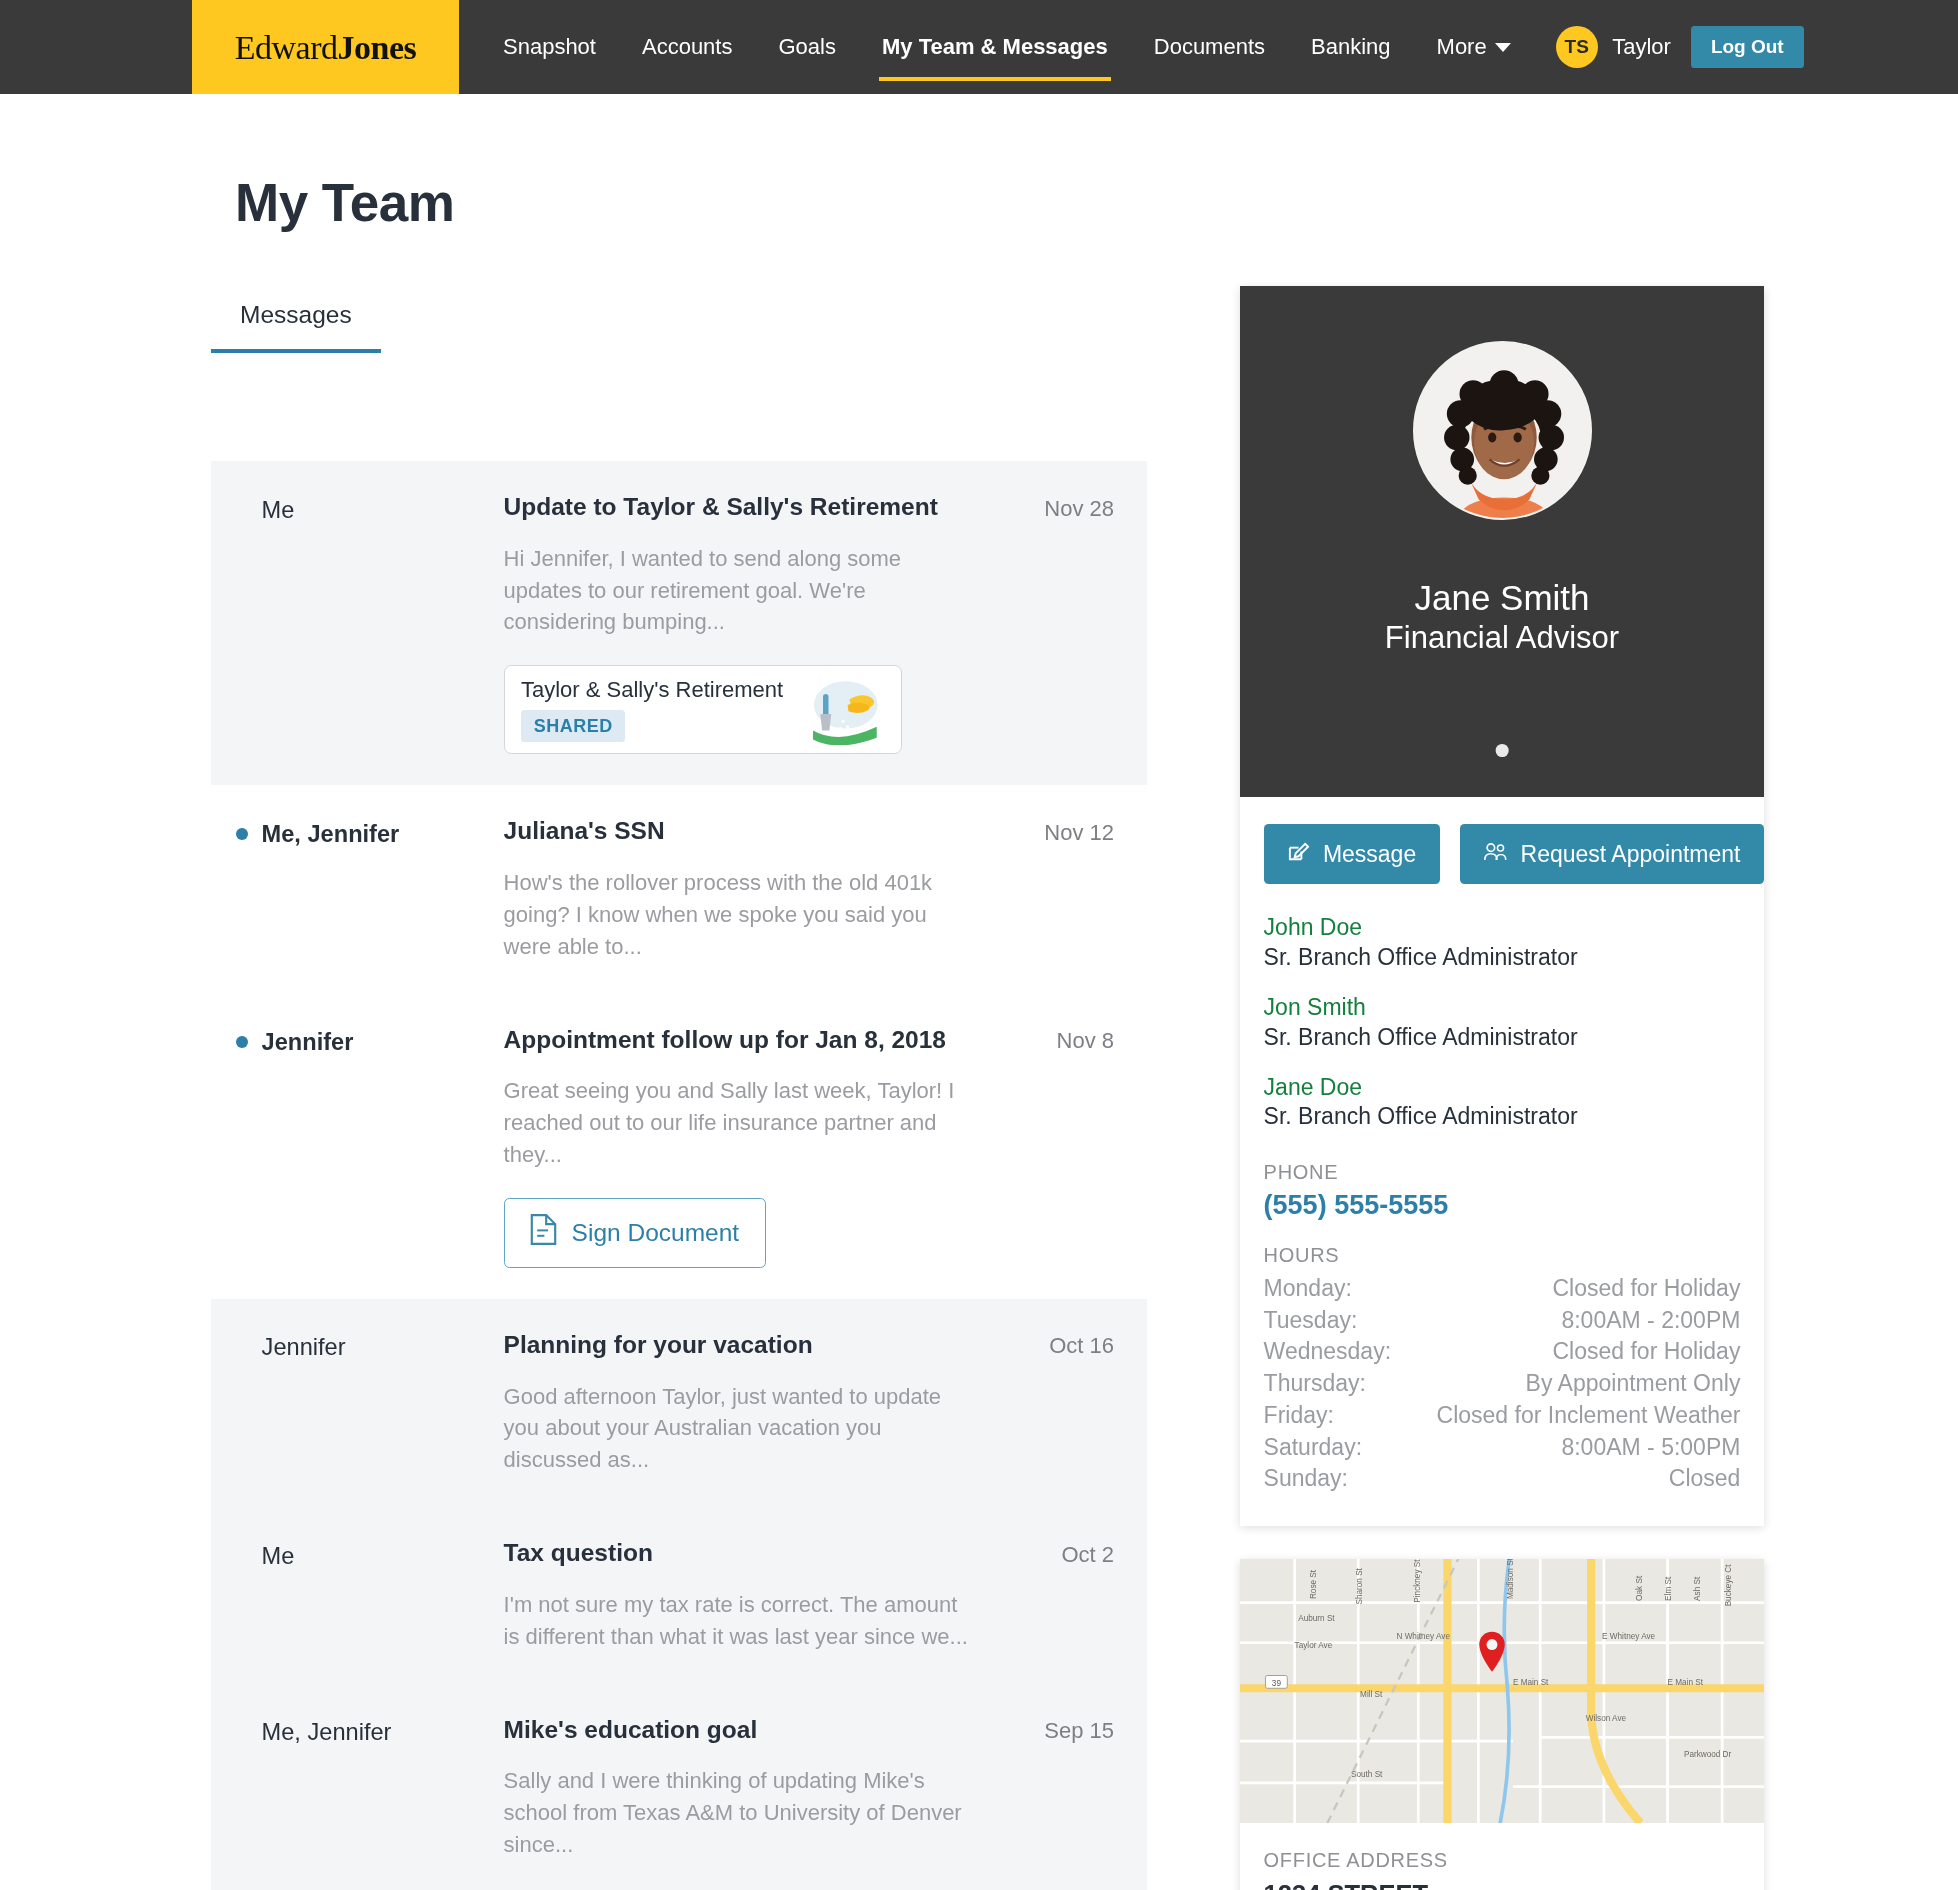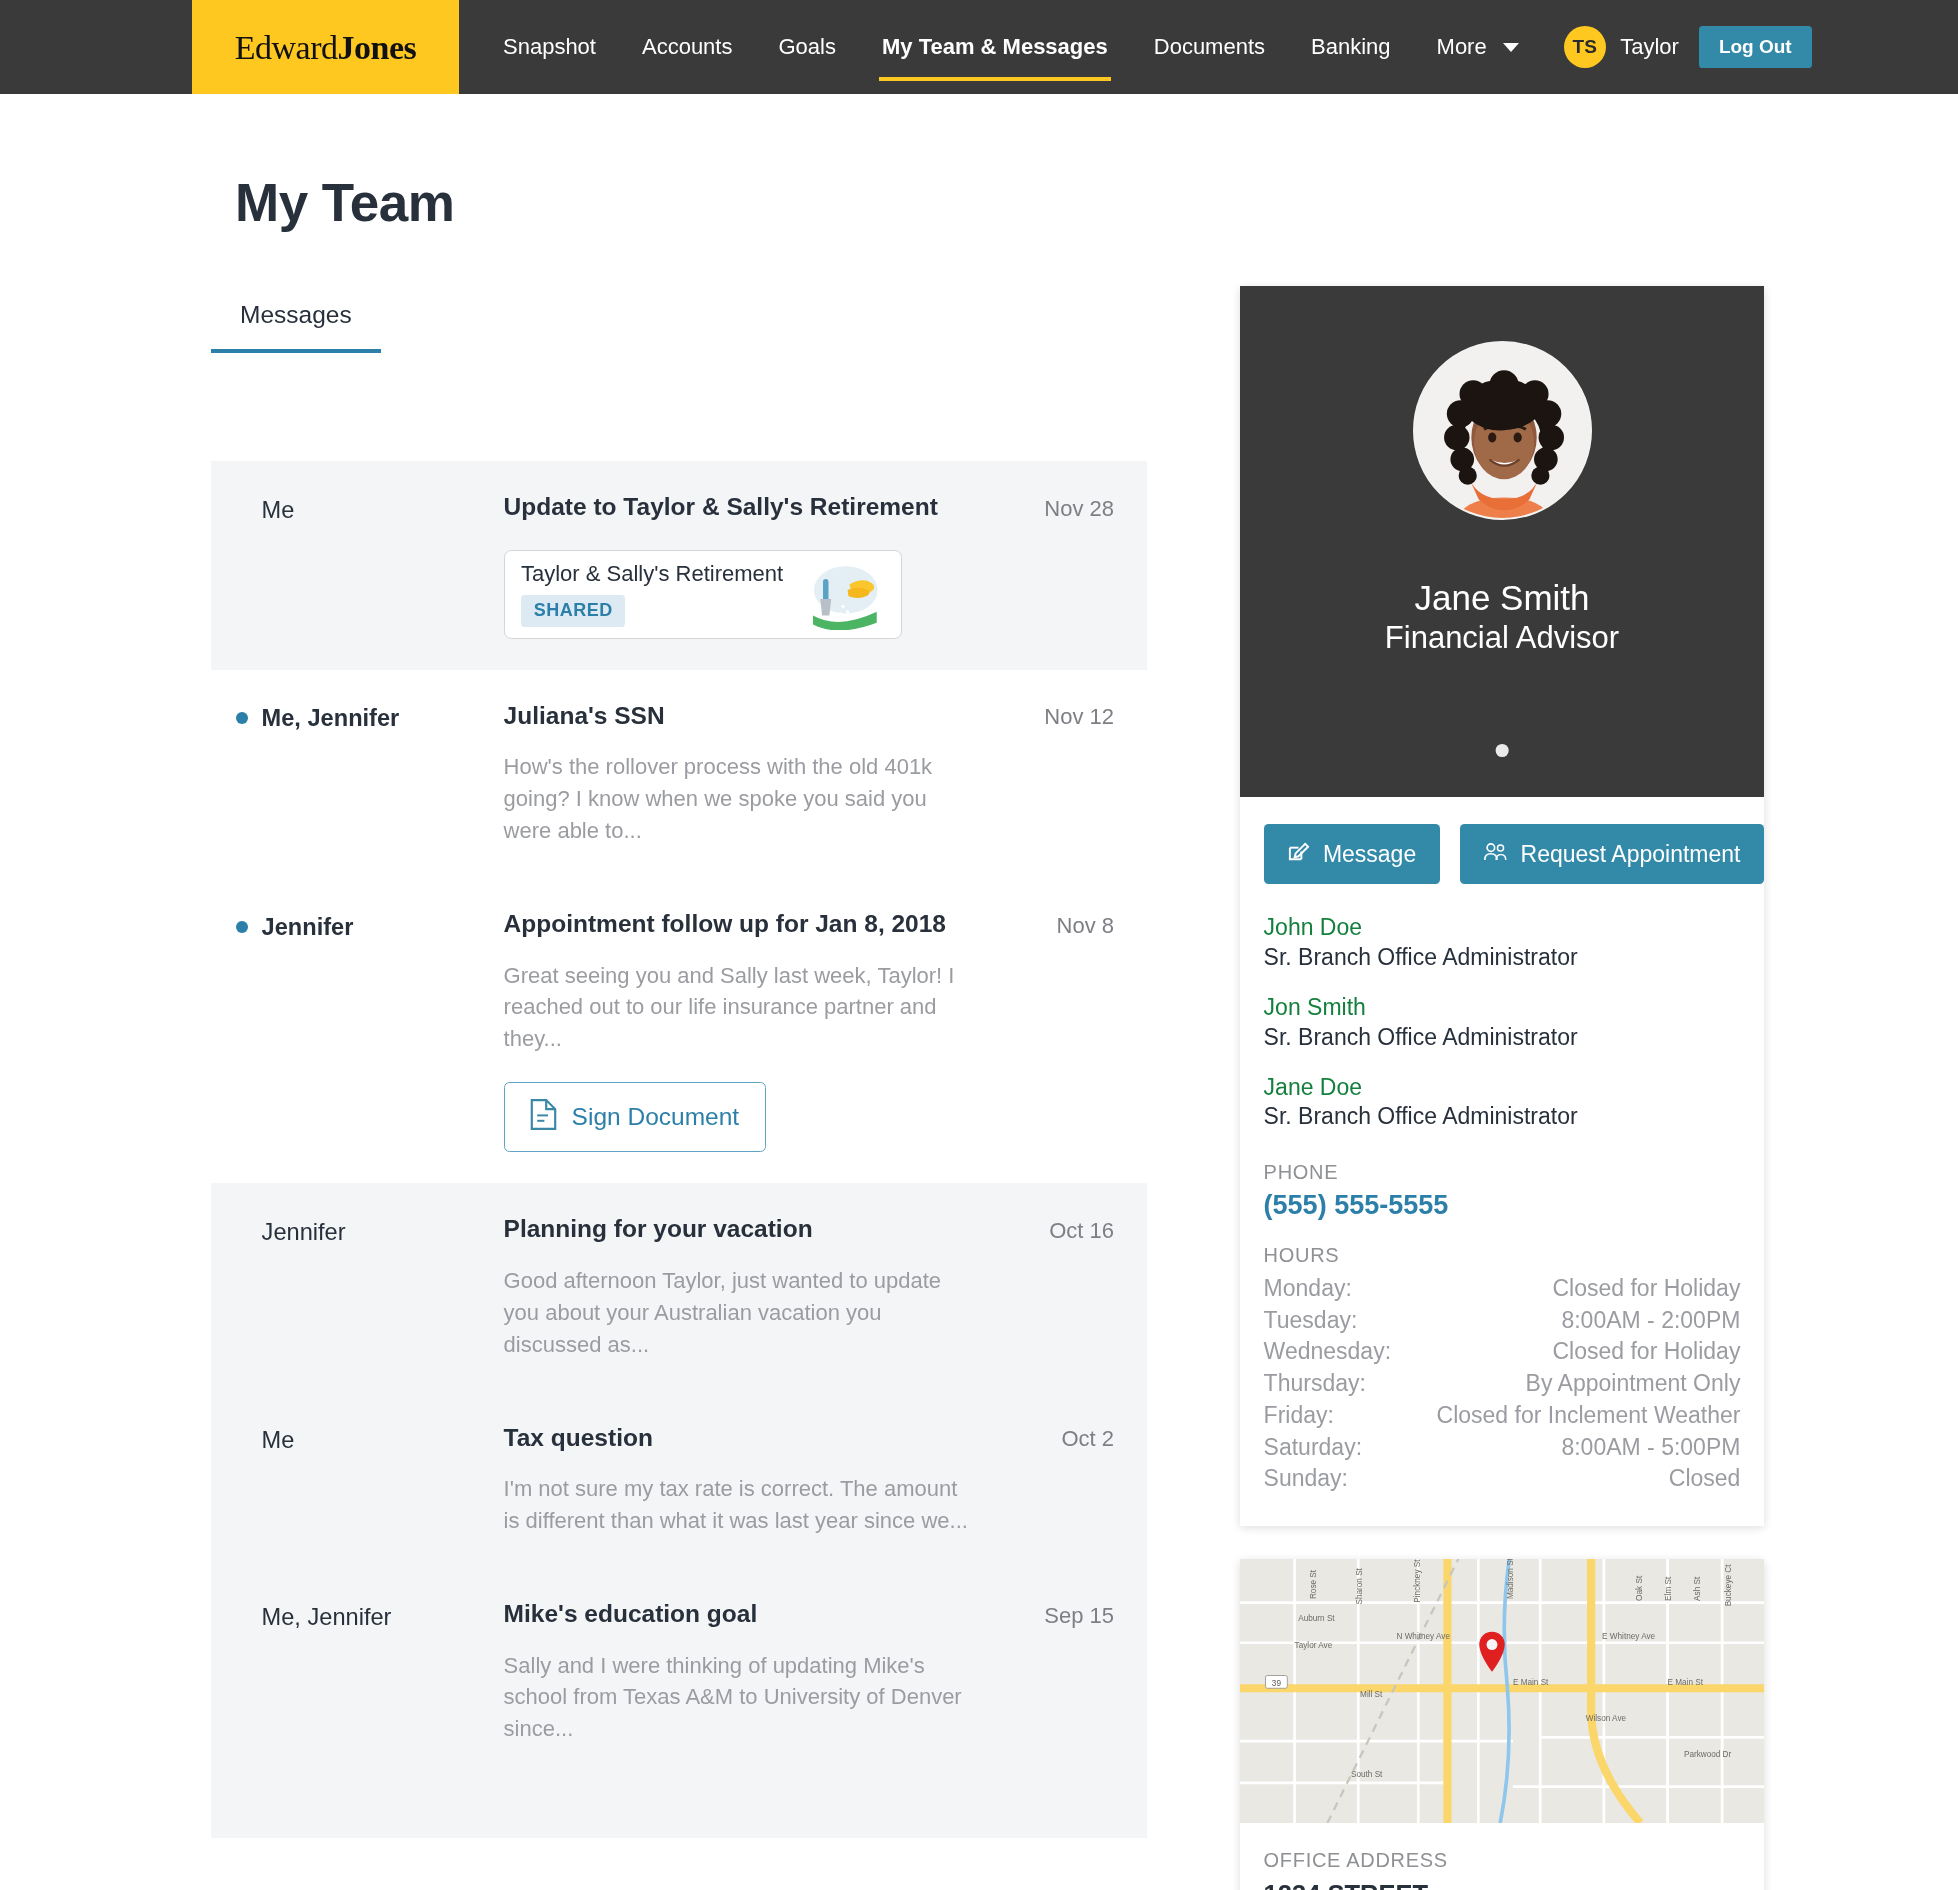--- a/index.html
+++ b/index.html
@@ -34,21 +34,21 @@
     padding: 0 23px; height: 94px;
     display: flex; align-items: center;
     white-space: nowrap; cursor: pointer;
   }
   .nav-link.active { font-weight: 700; }
   .nav-link.active::after {
     content: ""; position: absolute;
     left: 20px; right: 20px; bottom: 12.7px;
     height: 4.5px; background: #ffc820;
   }
-  .nav-more { display: flex; align-items: center; gap: 16px; }
+  .nav-more { display: flex; align-items: center; gap: 8px; }
   .chev { width: 0; height: 0; border-left: 8.2px solid transparent; border-right: 8.2px solid transparent; border-top: 9px solid #fff; }
 
   .nav-right { display: flex; align-items: center; gap: 0; margin-left: 22px; }
   .avatar-badge {
     width: 42px; height: 42px; border-radius: 50%;
     background: #ffc820; color: #2b2b2b;
     font-size: 19px; font-weight: 700;
     display: flex; align-items: center; justify-content: center;
   }
   .nav-user { color: #fff; font-size: 22px; margin-left: 14.5px; margin-right: 20px; }
@@ -249,20 +249,21 @@
   <div class="msg-list">
 
     <div class="msg-group-shaded">
 
       <div class="msg-row">
         <div class="msg-sender-col">
           <div class="msg-sender">Me</div>
         </div>
         <div class="msg-body-col">
           <div class="msg-subject">Update to Taylor &amp; Sally's Retirement</div>
+          <div class="msg-preview">Hi Jennifer, I wanted to send along some updates to our retirement goal. We're considering bumping...</div>
           <div class="goal-chip">
             <div class="goal-chip-text">
               <div class="goal-chip-title">Taylor &amp; Sally's Retirement</div>
               <span class="goal-chip-badge">SHARED</span>
             </div>
             <div class="goal-chip-art">
               <svg viewBox="0 0 100 78" width="91" height="71">
                 <ellipse cx="58" cy="34" rx="35" ry="26" fill="#e4eef5"></ellipse>
                 <path d="M22 62 Q50 78 92 58 L92 70 Q50 86 22 72 Z" fill="#4cb563"></path>
                 <rect x="33" y="22" width="6" height="24" rx="3" fill="#5aa3c4"></rect>

